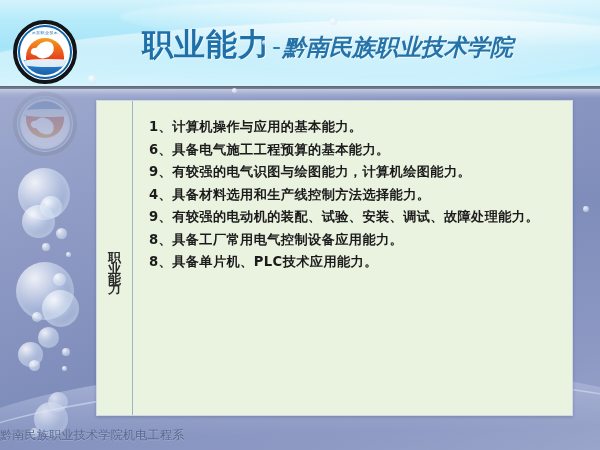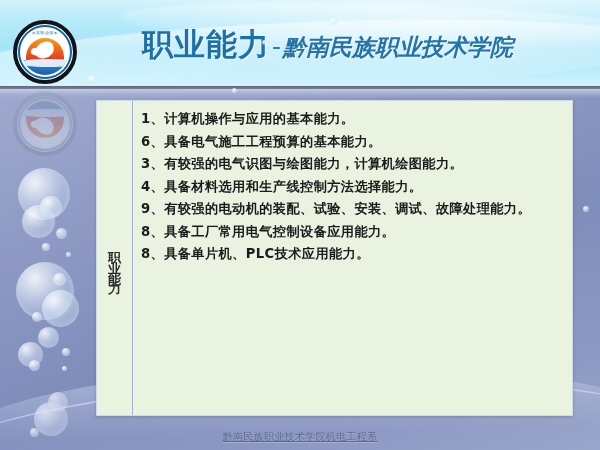--- a/index.html
+++ b/index.html
@@ -217,21 +217,21 @@
     line-height: 1;
     text-indent: 5px;
   }
   .panel-body {
     position: absolute;
     left: 36px; top: 0; right: 0; bottom: 0;
     padding: 8px 10px 6px 8px;
   }
   .bullet-list {
     list-style: none;
-    margin: 0;
+    margin: 8px;
     padding: 0;
   }
   .bullet-list li {
     font-size: 13.2px;
     font-weight: 700;
     color: #1b1b1b;
     line-height: 1.52;
     margin: 0 0 2.5px 0;
     letter-spacing: 0.4px;
     white-space: normal;
@@ -252,26 +252,24 @@
     left: -80px; bottom: -80px;
     width: 780px; height: 150px;
     border-radius: 50%;
     border-top: 2px solid rgba(222,230,248,0.55);
     transform: rotate(-2.4deg);
     pointer-events: none;
   }
   .footer-text {
     position: absolute;
     left: 0; right: 0; bottom: 6px;
-    text-align: center;
-    font-size: 10px;
+    font-size: 12px;
     color: #5b6890;
     letter-spacing: .3px;
     text-shadow: 0 1px 0 rgba(255,255,255,0.22);
-    text-decoration: underline;
   }
 </style>
 </head>
 <body>
 
 <div id="slide">
 
   <div class="header-band">
     <div class="header-swoosh"></div>
     <div class="header-swoosh2"></div>
@@ -344,21 +342,21 @@
 
   <div class="panel">
     <div class="panel-side">
       <div class="side-label">职业能力</div>
     </div>
     <div class="panel-divider"></div>
     <div class="panel-body">
       <ul class="bullet-list" id="bullet-list">
           <li>1、计算机操作与应用的基本能力。</li>
           <li>6、具备电气施工工程预算的基本能力。</li>
-          <li>3、有较强的电气识图与绘图能力，计算机绘图能力。</li>
+          <li>9、有较强的电气识图与绘图能力，计算机绘图能力。</li>
           <li>4、具备材料选用和生产线控制方法选择能力。</li>
           <li>9、有较强的电动机的装配、试验、安装、调试、故障处理能力。</li>
           <li>8、具备工厂常用电气控制设备应用能力。</li>
           <li>8、具备单片机、PLC技术应用能力。</li>
         </ul>
     </div>
   </div>
 
   <div class="footer-text">黔南民族职业技术学院机电工程系</div>
 

